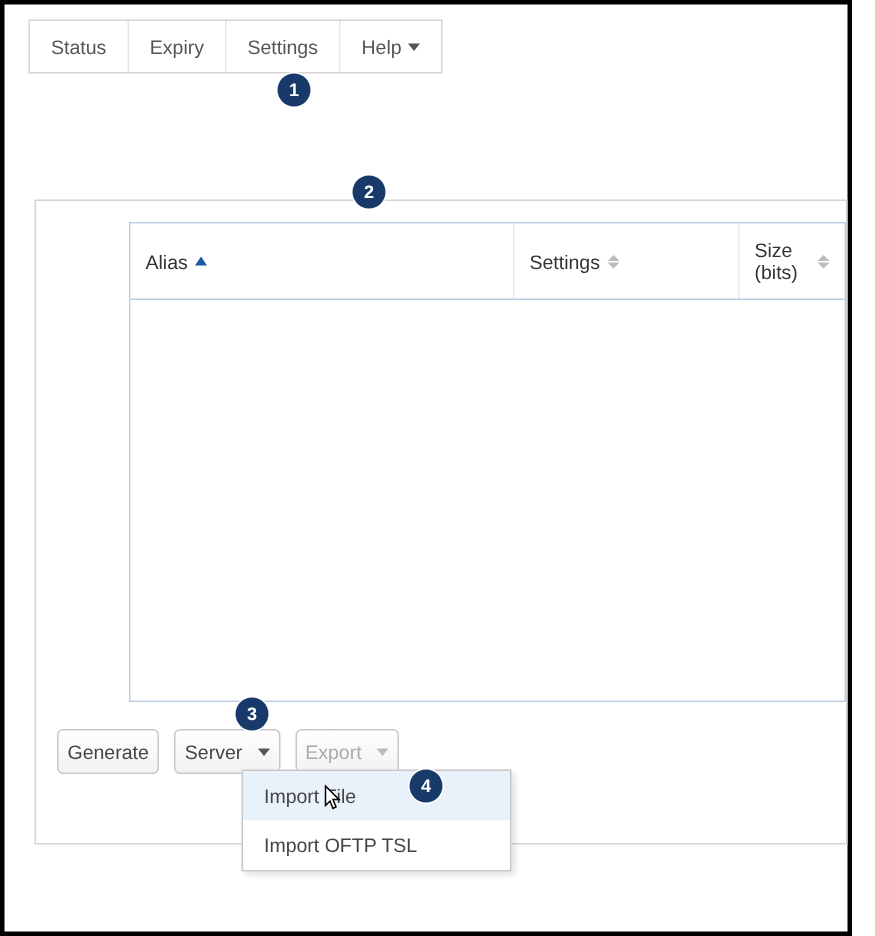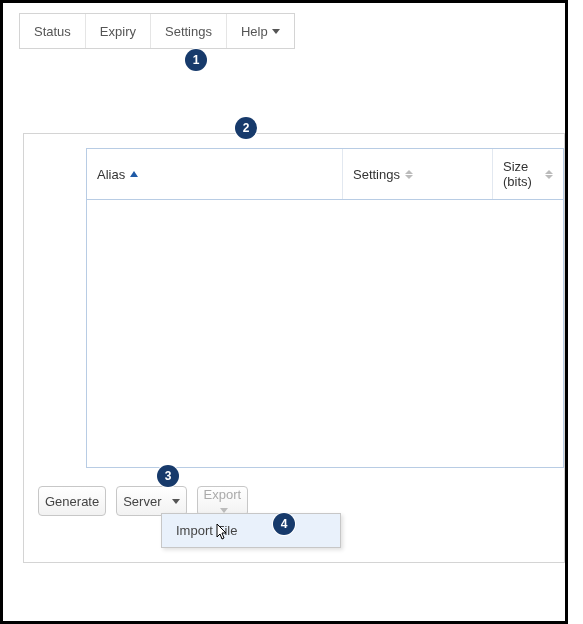--- a/index.html
+++ b/index.html
@@ -148,21 +148,21 @@
     border:1px solid #c7c7c7;
     border-radius:4px;
     background: linear-gradient(#fff,#f2f2f2);
     color:#444;
     display:flex;
     align-items:center;
     gap:6px;
     cursor:pointer;
     font-size:13px;
   }
-  .btn.disabled{ color:#aaa; cursor:default;flex-direction:column;}
+  .btn.disabled{ color:#aaa; cursor:default;}
   .btn.disabled .caret{border-top-color:#bbb;}
   
   .menu{
     position:absolute;
     top: 510px;
     left: 158px;
     width: 180px;
     border:1px solid #c7c7c7;
     background:#fff;
     box-shadow: 2px 2px 4px rgba(0,0,0,0.12);
@@ -259,20 +259,23 @@
         <span class="caret"></span>
       </div>
     </div>
 
   </div>
 
   <div class="menu">
     <div class="menu-item hover">
       <span>Import File</span>
     </div>
+    <div class="menu-item">
+      <span>Import OFTP TSL</span>
+    </div>
   </div>
 
   <div class="cursor" style="top:520px;left:210px">
     <svg width="16" height="20" viewBox="0 0 16 20">
       <path d="M4 1 L4 14 L7 11 L9 16 L11 15 L9 10 L13 10 Z" fill="#fff" stroke="#000" stroke-width="1"></path>
     </svg>
   </div>
 
   <div class="badge" style="top:46px;left:182px">
       <span>1</span>

